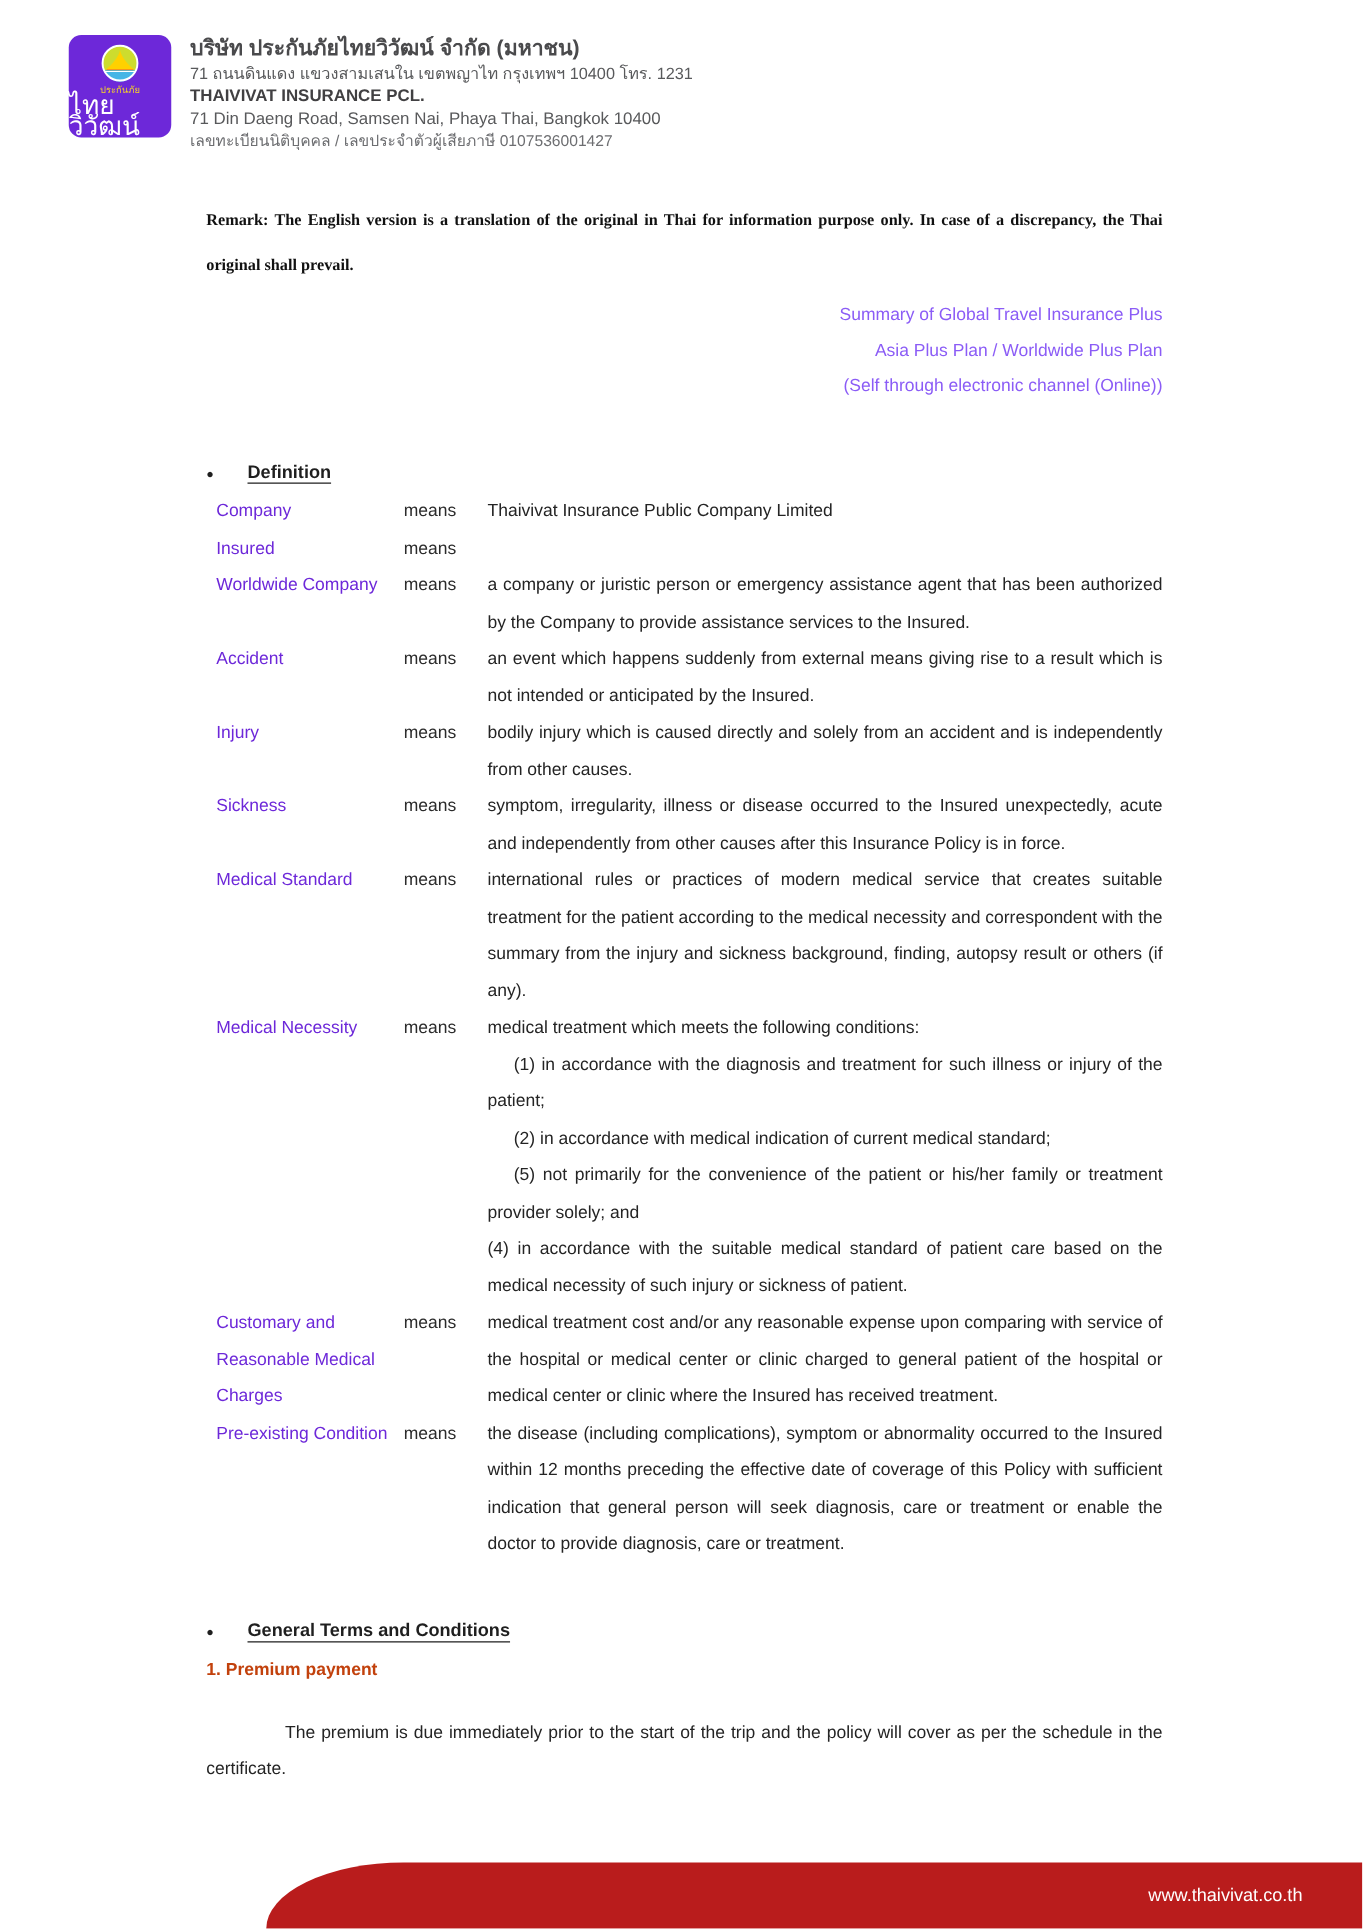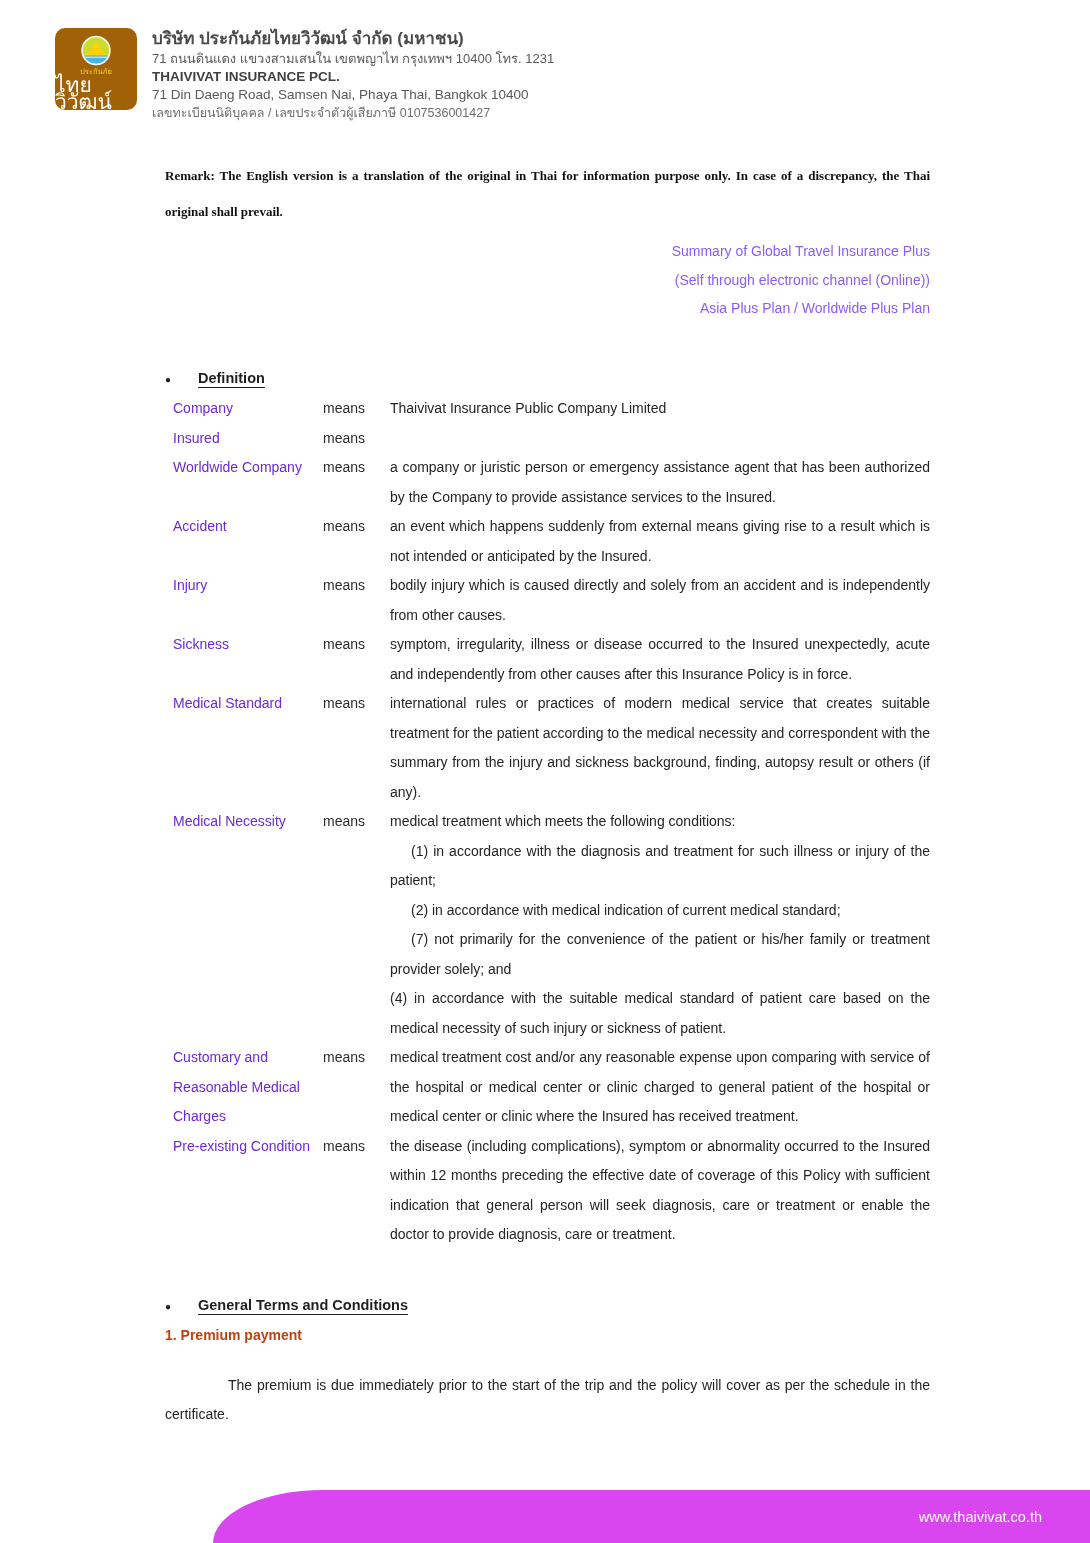--- a/index.html
+++ b/index.html
@@ -72,21 +72,21 @@
     padding-right:48px;
   }
   .footer-url{color:#ffffff;font-size:14.5px;}
 </style>
 </head>
 <body>
 
 <div class="page">
 
   <div class="letterhead">
-    <div class="logo" style="background: #a16207;">
+    <div class="logo" style="background: #6d28d9;">
       <svg width="44" height="44" viewBox="0 0 60 60">
         <circle cx="30" cy="30" r="27" fill="#cddc2e"></circle>
         <path d="M30 10 C 32.5 21, 42 32, 51 39 L9 39 C18 32, 27.5 21, 30 10 Z" fill="#ffd100"></path>
         <path d="M9 39 L51 39 L50 42 L10 42 Z" fill="#f7941d"></path>
         <path d="M4.6 41 A27 27 0 0 0 55.4 41 Z" fill="#45b5e6"></path>
         <path d="M6 43 L54 43" stroke="#ffffff" stroke-width="1.6"></path>
         <circle cx="30" cy="30" r="27" fill="none" stroke="#ffffff" stroke-width="3"></circle>
       </svg>
       <div class="logo-text-sm">ประกันภัย</div>
       <div class="logo-text-lg">ไทยวิวัฒน์</div>
@@ -99,22 +99,22 @@
       <div class="lh-reg">เลขทะเบียนนิติบุคคล / เลขประจำตัวผู้เสียภาษี 0107536001427</div>
     </div>
   </div>
 
   <div class="doc-body">
 
     <div class="remark">Remark: The English version is a translation of the original in Thai for information purpose only. In case of a discrepancy, the Thai original shall prevail.</div>
 
     <div class="title-block">
         <div class="title-line">Summary of Global Travel Insurance Plus</div>
+        <div class="title-line">Asia Plus Plan / Worldwide Plus Plan</div>
         <div class="title-line">(Self through electronic channel (Online))</div>
-        <div class="title-line">Asia Plus Plan / Worldwide Plus Plan</div>
       </div>
 
     <div class="section-heading">
       <span class="bullet">●</span>
       <span class="section-heading-label">Definition</span>
     </div>
 
     <div class="def-table">
         <div class="def-row">
           <div class="def-term">Company</div>
@@ -162,21 +162,21 @@
             <div class="def-par">international rules or practices of modern medical service that creates suitable treatment for the patient according to the medical necessity and correspondent with the summary from the injury and sickness background, finding, autopsy result or others (if any).</div>
           </div>
         </div>
         <div class="def-row">
           <div class="def-term">Medical Necessity</div>
           <div class="def-means">means</div>
           <div class="def-text">
             <div class="def-par">medical treatment which meets the following conditions:</div>
             <div class="def-par indent">(1) in accordance with the diagnosis and treatment for such illness or injury of the patient;</div>
             <div class="def-par indent">(2) in accordance with medical indication of current medical standard;</div>
-            <div class="def-par indent">(7) not primarily for the convenience of the patient or his/her family or treatment provider solely; and</div>
+            <div class="def-par indent">(5) not primarily for the convenience of the patient or his/her family or treatment provider solely; and</div>
             <div class="def-par">(4) in accordance with the suitable medical standard of patient care based on the medical necessity of such injury or sickness of patient.</div>
           </div>
         </div>
         <div class="def-row">
           <div class="def-term">Customary and Reasonable Medical Charges</div>
           <div class="def-means">means</div>
           <div class="def-text">
             <div class="def-par">medical treatment cost and/or any reasonable expense upon comparing with service of the hospital or medical center or clinic charged to general patient of the hospital or medical center or clinic where the Insured has received treatment.</div>
           </div>
         </div>
@@ -192,17 +192,17 @@
     <div class="section-heading">
       <span class="bullet">●</span>
       <span class="section-heading-label">General Terms and Conditions</span>
     </div>
 
     <div class="gt-item-title">1. Premium payment</div>
     <div class="gt-paragraph">The premium is due immediately prior to the start of the trip and the policy will cover as per the schedule in the certificate.</div>
 
   </div>
 
-  <div class="footer-bar" style="background: #d946ef;">
+  <div class="footer-bar" style="background: #b91c1c;">
     <span class="footer-url">www.thaivivat.co.th</span>
   </div>
 
 </div>
 
 </body></html>

